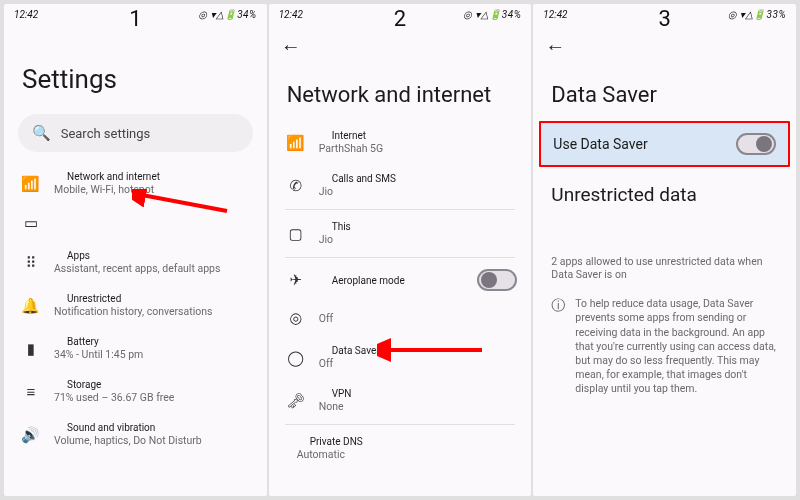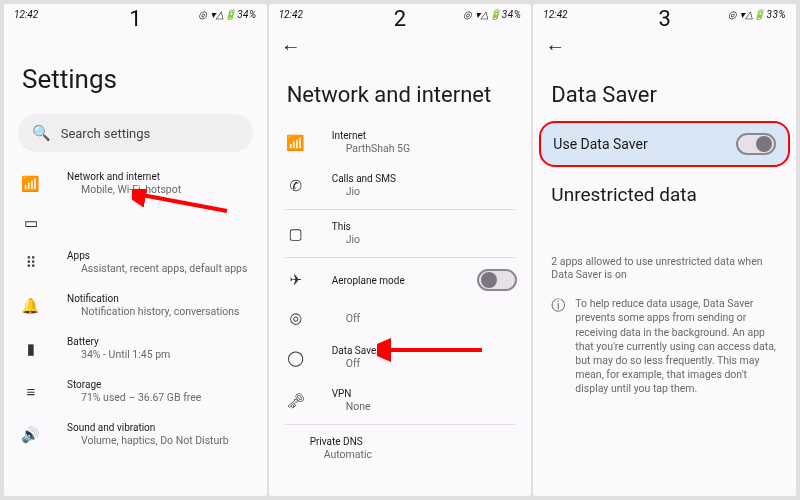--- a/index.html
+++ b/index.html
@@ -82,21 +82,21 @@
     width: 26px;
     min-width: 26px;
     font-size: 15px;
     color: #333;
     display: flex;
     align-items: center;
     justify-content: center;
   }
   .item .texts { flex: 1; margin-left: 10px; }
   .item .label { font-size: 10px; color: #1b1b1b; padding-left: 13px; }
-  .item .sub { font-size: 10.5px; color: #6a6a6a; margin-top: 1px; margin-left: 27px; }
+  .item .sub { font-size: 10.5px; color: #6a6a6a; margin-top: 1px; }
   .divider { height: 1px; background: #e2dde4; margin: 2px 16px; }
   .toggle {
     width: 40px; height: 22px;
     border-radius: 11px;
     background: #e6e1e7;
     border: 2px solid #8b8790;
     position: relative;
     cursor: pointer;
   }
   .toggle .knob {
@@ -105,21 +105,21 @@
     width: 16px; height: 16px;
     background: #7a757e;
     border-radius: 50%;
   }
   .toggle.off .knob { left: 2px; right: auto; background: #7a757e; }
   
   .ds-highlight {
     margin: 0 6px 14px 6px;
     border: 2px solid #ff0000;
     background: #d8e6f5;
-    border-radius: 16px;
+    border-radius: 1px;
     padding: 10px 12px;
     display: flex;
     align-items: center;
     justify-content: space-between;
   }
   .ds-highlight .lbl { font-size: 14px; color: #1b1b1b; }
   .section-head { font-size: 19px; color: #1b1b1b; padding: 2px 18px; }
   .section-sub { font-size: 10.5px; color: #6a6a6a; padding: 2px 18px 10px 18px; line-height: 1.25; margin-top: 45px;}
   .info-row { display: flex; gap: 10px; padding: 6px 18px; }
   .info-row .iicon { font-size: 14px; color: #555; width: 18px; text-align: center;}
@@ -159,21 +159,21 @@
     <div class="item">
       <div class="icon">⠿</div>
       <div class="texts">
           <div class="label">Apps</div>
           <div class="sub">Assistant, recent apps, default apps</div>
         </div>
     </div>
     <div class="item">
       <div class="icon">🔔</div>
       <div class="texts">
-          <div class="label">Notification</div>
+          <div class="label">Unrestricted</div>
           <div class="sub">Notification history, conversations</div>
         </div>
     </div>
     <div class="item">
       <div class="icon">▮</div>
       <div class="texts">
           <div class="label">Battery</div>
           <div class="sub">34% - Until 1:45 pm</div>
         </div>
     </div>

